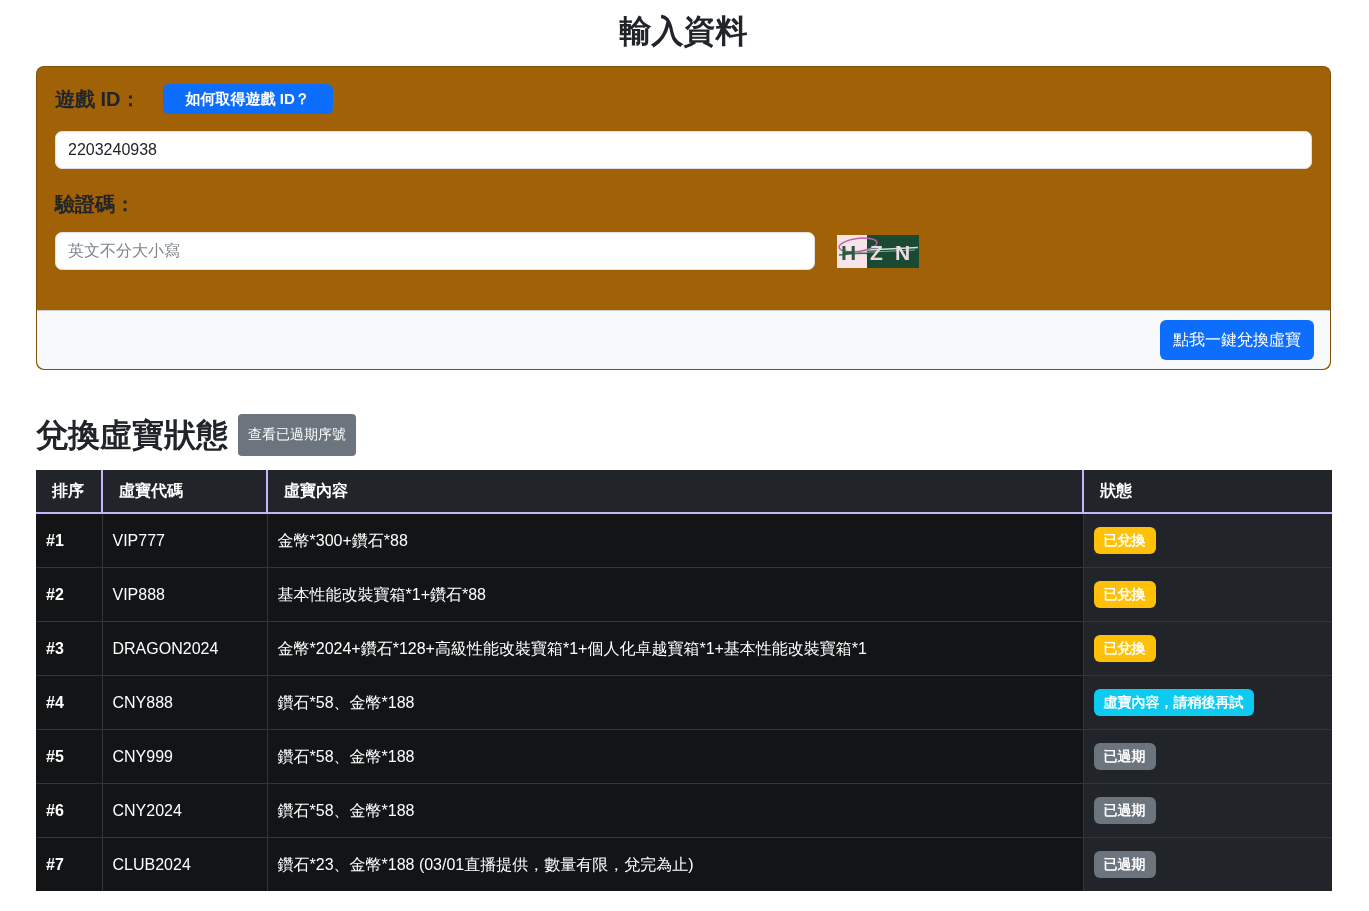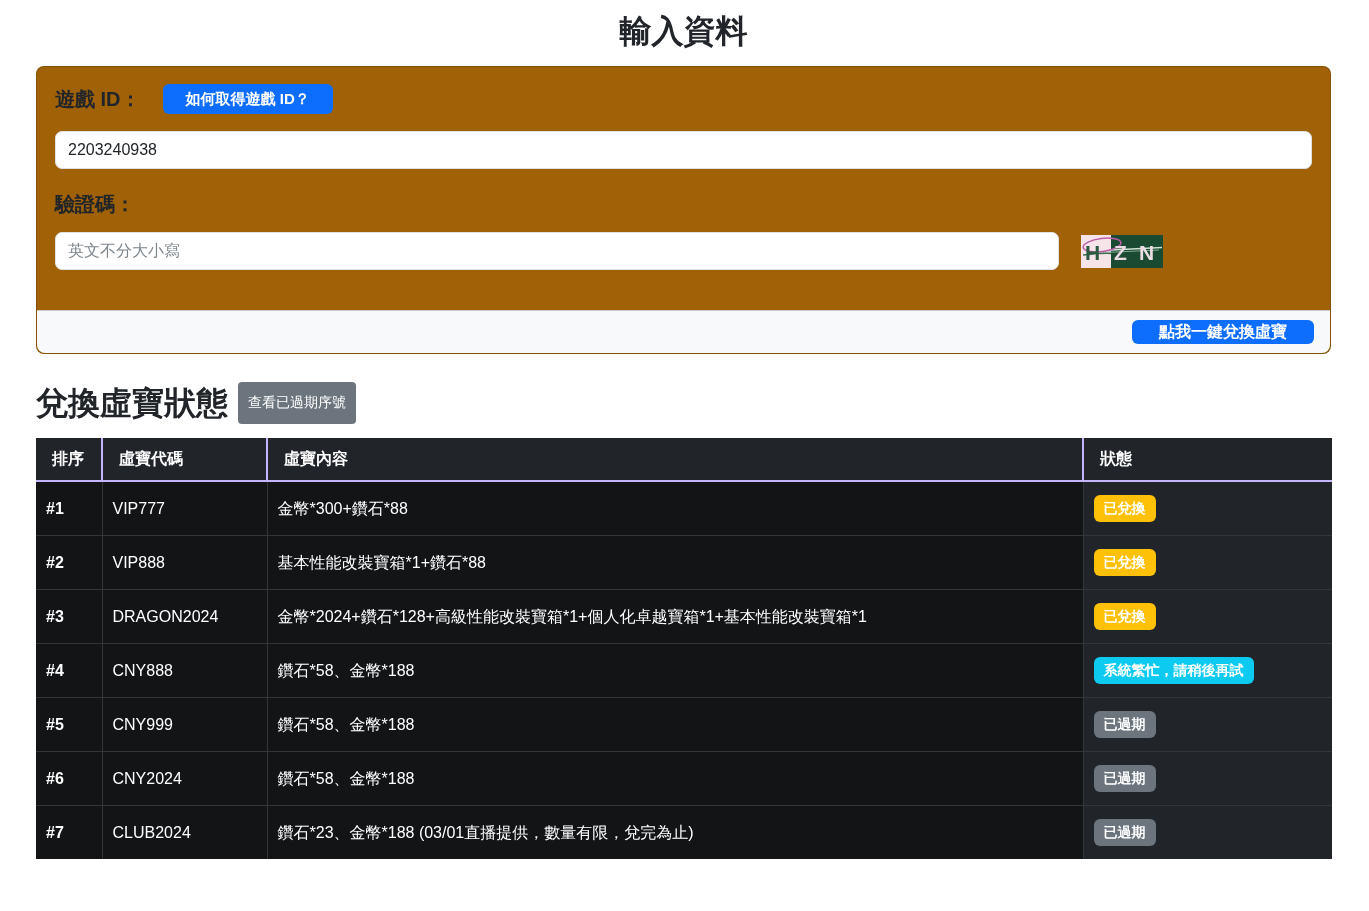--- a/index.html
+++ b/index.html
@@ -39,50 +39,50 @@
     display:inline-flex;align-items:center;justify-content:center;
     border:none;cursor:pointer;font-family:inherit;white-space:nowrap;
   }
   .btn-primary{
     background:var(--accent);color:#fff;
     font-size:15px;font-weight:700;
     padding:5px 23px;border-radius:6px;height:30px;
   }
   .btn-redeem{
     background:var(--accent);color:#fff;
-    font-size:16px;font-weight:700;
-    padding:7px 27px;border-radius:6px;height:24px;
+    font-size:16px;font-weight:400;
+    padding:7px 13px;border-radius:6px;height:40px;
   }
   .btn-secondary{
     background:#6c757d;color:#fff;
     font-size:14px;font-weight:400;
     padding:5px 10px;border-radius:4px;height:42px;
   }
   .text-input{
     display:block;width:100%;height:38px;
     border:1px solid #dde0e4;border-radius:7px;
     padding:0 12px;font-size:16px;font-family:inherit;color:#212529;
     outline:none;
   }
   .text-input::placeholder{color:#7d858d;}
   .captcha-label{margin:22px 0 14px 0;}
   .hint-text{font-size:15px;margin:0 0 20px 0;color:#212529;}
   .captcha-row{display:flex;align-items:center;gap:22px;}
-  .captcha-input{width:1004px;flex:0 0 auto;}
+  .captcha-input{width:760px;flex:0 0 auto;}
   .captcha-img{width:82px;height:33px;display:block;cursor:pointer;}
   .card-footer{
     background:#f8f9fa;
     border-top:1px solid rgba(0,0,0,.175);
     border-radius:0 0 8px 8px;
     padding:9px 16px;
     display:flex;justify-content:flex-end;align-items:center;
   }
 
   
-  .section-head{display:flex;align-items:center;gap:10px;margin:28px 0 14px 0;}
+  .section-head{display:flex;align-items:center;gap:10px;margin:44px 0 14px 0;}
   .section-head h1{margin:0;}
 
   table.redeem-table{
     width:100%;
     border-collapse:collapse;
     border:hidden;           
     font-size:16px;
     table-layout:fixed;
   }
   .redeem-table thead th{
@@ -193,21 +193,21 @@
     <td class="cell-content">金幣*2024+鑽石*128+高級性能改裝寶箱*1+個人化卓越寶箱*1+基本性能改裝寶箱*1</td>
     <td class="cell-status">
       <span class="badge" style="background: rgb(255, 193, 7);">已兌換</span>
     </td>
   </tr>
         <tr>
     <td class="cell-rank">#4</td>
     <td class="cell-code">CNY888</td>
     <td class="cell-content">鑽石*58、金幣*188</td>
     <td class="cell-status">
-      <span class="badge" style="background: rgb(13, 202, 240);">系統繁忙，請稍後再試</span>
+      <span class="badge" style="background: rgb(13, 202, 240);">虛寶內容，請稍後再試</span>
     </td>
   </tr>
         <tr>
     <td class="cell-rank">#5</td>
     <td class="cell-code">CNY999</td>
     <td class="cell-content">鑽石*58、金幣*188</td>
     <td class="cell-status">
       <span class="badge" style="background: rgb(108, 117, 125);">已過期</span>
     </td>
   </tr>

